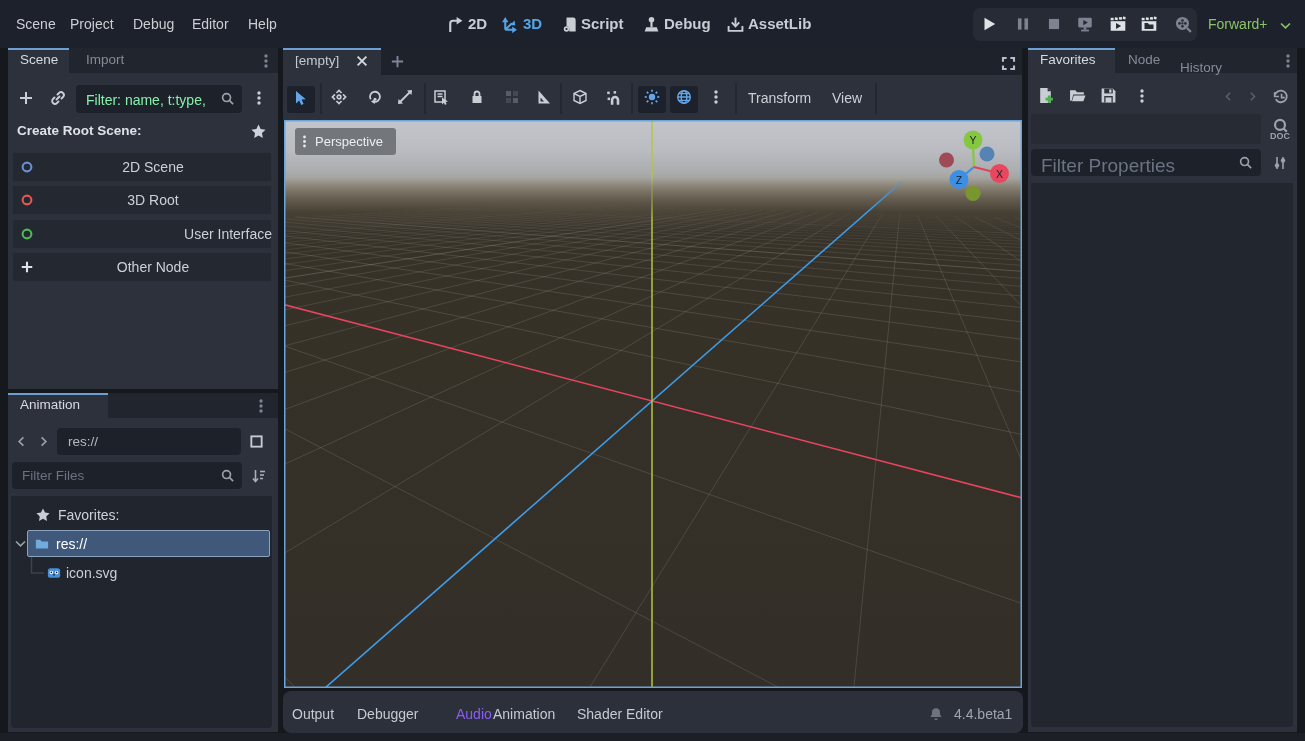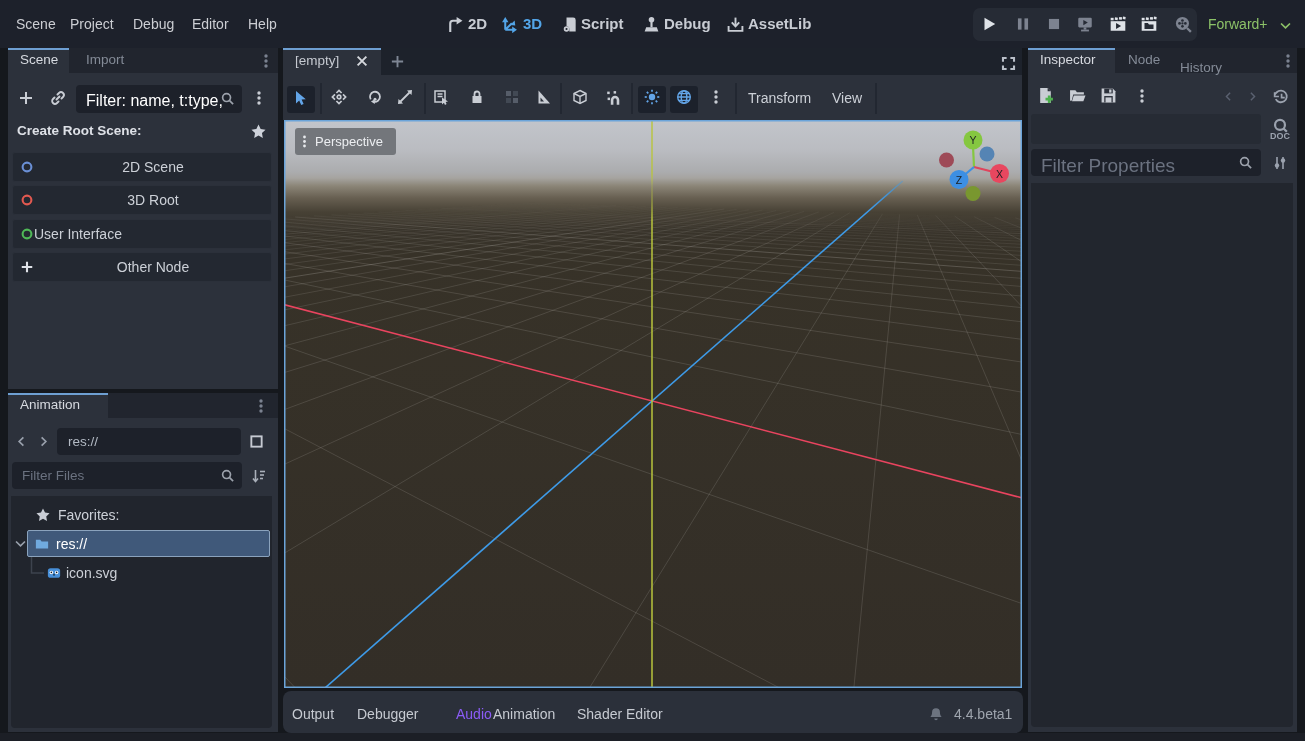--- a/index.html
+++ b/index.html
@@ -119,21 +119,21 @@
     <path d="M8 2 V14 M2 8 H14" stroke="#c9cdd4" stroke-width="2" fill="none"></path>
   </svg>
 <svg style="position:absolute;left:50px;top:90px" width="16" height="16" viewBox="0 0 16 16">
     <g stroke="#c9cdd4" stroke-width="1.9" fill="none" stroke-linecap="round">
 <path d="M6.5 9.5 L9.5 6.5"></path>
 <path d="M7.5 4.5 L9 3 a2.8 2.8 0 0 1 4 4 L11.5 8.5"></path>
 <path d="M8.5 11.5 L7 13 a2.8 2.8 0 0 1 -4 -4 L4.5 7.5"></path>
     </g>
   </svg>
 <div class="abs" style="left:76px;top:85px;width:166px;height:28px;background:#1d212a;border-radius:4px"></div>
-<div class="txt" style="left:86px;top:92px;font-size:16px;color:#ffffff">Filter: name, t:type,</div>
+<div class="txt" style="left:86px;top:92px;font-size:14px;color:#86efac">Filter: name, t:type,</div>
 <svg style="position:absolute;left:220px;top:91px" width="15" height="15" viewBox="0 0 16 16">
     <circle cx="7" cy="7" r="4.2" stroke="#9ba1ab" stroke-width="1.8" fill="none"></circle>
     <path d="M10.2 10.2 L14 14" stroke="#9ba1ab" stroke-width="1.8"></path>
   </svg>
 <svg style="position:absolute;left:251px;top:90px" width="16" height="16" viewBox="0 0 16 16">
     <g fill="#c9cdd4">
       <circle cx="8" cy="3" r="1.7"></circle>
       <circle cx="8" cy="8" r="1.7"></circle>
       <circle cx="8" cy="13" r="1.7"></circle>
     </g>
@@ -149,21 +149,21 @@
 <div class="txt" style="left:34px;top:158.5px;width:238px;text-align:center">2D Scene</div>
 <div class="abs" style="left:12px;top:185.0px;width:260px;height:30px;background:#232831;border:1px solid #2b303a;border-radius:3px"></div>
 <svg style="position:absolute;left:20px;top:193.0px" width="14" height="14" viewBox="0 0 16 16">
     <circle cx="8" cy="8" r="5" stroke="#e25950" stroke-width="2.4" fill="none"></circle>
   </svg>
 <div class="txt" style="left:34px;top:192.0px;width:238px;text-align:center">3D Root</div>
 <div class="abs" style="left:12px;top:218.5px;width:260px;height:30px;background:#232831;border:1px solid #2b303a;border-radius:3px"></div>
 <svg style="position:absolute;left:20px;top:226.5px" width="14" height="14" viewBox="0 0 16 16">
     <circle cx="8" cy="8" r="5" stroke="#4fb857" stroke-width="2.4" fill="none"></circle>
   </svg>
-<div class="txt" style="left:34px;top:225.5px;width:238px;text-align:left">User Interface</div>
+<div class="txt" style="left:34px;top:225.5px;width:238px;text-align:right">User Interface</div>
 <div class="abs" style="left:12px;top:252.0px;width:260px;height:30px;background:#232831;border:1px solid #2b303a;border-radius:3px"></div>
 <svg style="position:absolute;left:20px;top:260.0px" width="14" height="14" viewBox="0 0 16 16">
     <path d="M8 2 V14 M2 8 H14" stroke="#dfe2e8" stroke-width="2.4" fill="none"></path>
   </svg>
 <div class="txt" style="left:34px;top:259.0px;width:238px;text-align:center">Other Node</div>
 <div class="abs" style="left:8px;top:393px;width:270px;height:339px;background:#21252e"></div>
 <div class="abs" style="left:8px;top:418px;width:270px;height:314px;background:#2c313b"></div>
 <div class="abs" style="left:8px;top:393px;width:100px;height:25px;background:#2c313b;border-top:2px solid #6e9fd2"></div>
 <div class="txt" style="left:20px;top:397px;font-size:13.5px;color:#d7dae0">Animation</div>
 <svg style="position:absolute;left:253px;top:398px" width="16" height="16" viewBox="0 0 16 16">
@@ -497,21 +497,21 @@
 <div class="txt" style="left:577px;top:706px;color:#c6cad1">Shader Editor</div>
 <svg style="position:absolute;left:929px;top:707px" width="14" height="14" viewBox="0 0 16 16">
     <path fill="#6d7480" d="M8 1.5 a4.5 4.5 0 0 1 4.5 4.5 c0 3 1 4.5 2 5.5 H1.5 c1-1 2-2.5 2-5.5 A4.5 4.5 0 0 1 8 1.5 Z"></path>
     <path fill="#6d7480" d="M6 13 a2 2 0 0 0 4 0 Z"></path>
   </svg>
 <div class="txt" style="left:954px;top:706px;color:#9fa5ae">4.4.beta1</div>
 <div class="abs" style="left:0;top:733px;width:1305px;height:8px;background:#1c1f26"></div>
 <div class="abs" style="left:1028px;top:48px;width:269px;height:684px;background:#21252e"></div>
 <div class="abs" style="left:1028px;top:73px;width:269px;height:659px;background:#2c313b"></div>
 <div class="abs" style="left:1028px;top:48px;width:87px;height:25px;background:#2c313b;border-top:2px solid #6e9fd2"></div>
-<div class="txt" style="left:1040px;top:52px;font-size:13.5px;color:#d7dae0">Inspector</div>
+<div class="txt" style="left:1040px;top:52px;font-size:13.5px;color:#d7dae0">Favorites</div>
 <div class="txt" style="left:1128px;top:52px;font-size:13.5px;color:#848b97">Node</div>
 <div class="txt" style="left:1180px;top:60px;font-size:13.5px;color:#848b97">History</div>
 <svg style="position:absolute;left:1280px;top:53px" width="16" height="16" viewBox="0 0 16 16">
     <g fill="#7b8290">
       <circle cx="8" cy="3" r="1.7"></circle>
       <circle cx="8" cy="8" r="1.7"></circle>
       <circle cx="8" cy="13" r="1.7"></circle>
     </g>
   </svg>
 <svg style="position:absolute;left:1037px;top:87px" width="17" height="17" viewBox="0 0 16 16">

